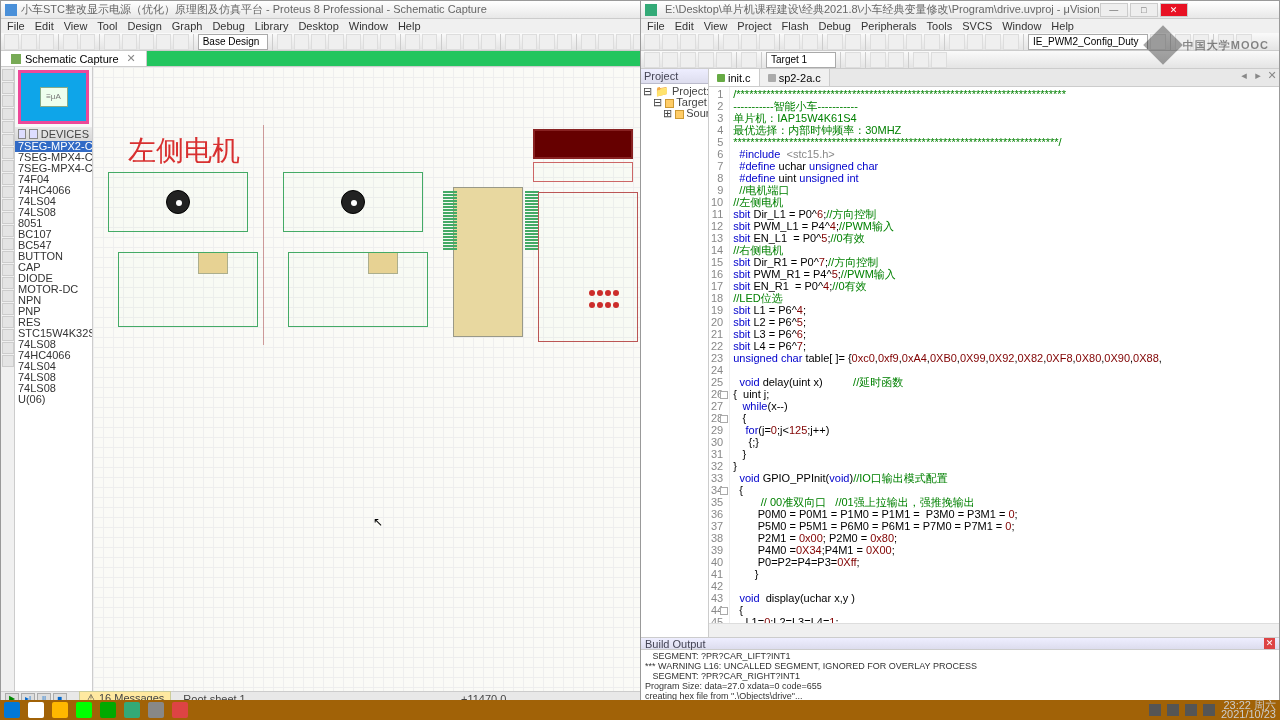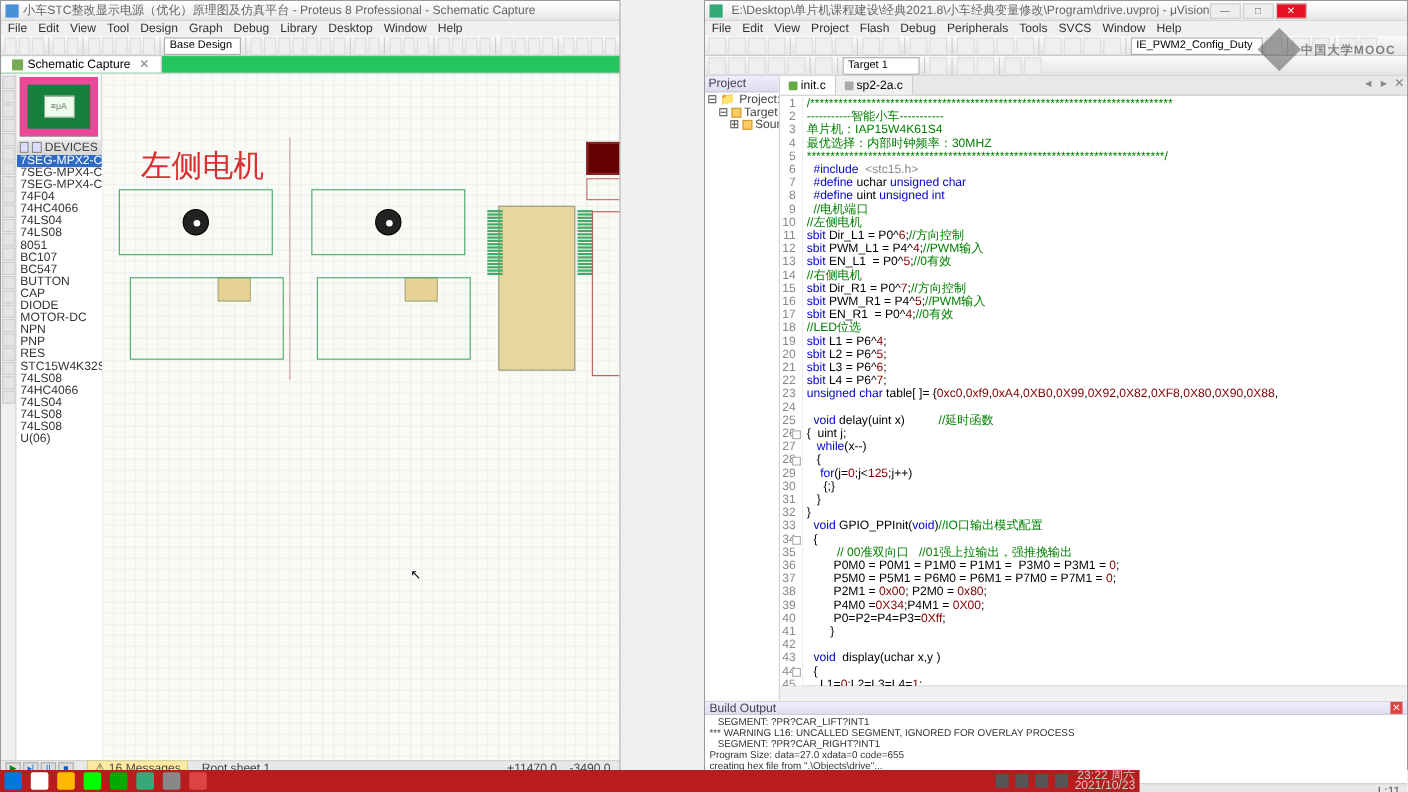--- a/index.html
+++ b/index.html
@@ -1,17 +1,17 @@
 <!DOCTYPE html>
 <html><head>
 <meta charset="utf-8">
 <style>
 *{margin:0;padding:0;box-sizing:border-box;font-family:"Microsoft YaHei",Tahoma,sans-serif;font-size:11px}
 body{background:#f0f0f0;overflow:hidden;width:1280px;height:720px;position:relative}
-.app-left{position:absolute;left:0;top:0;width:564px;height:700px;background:#f4f4f4;border:1px solid #999}
+.app-left{position:absolute;left:0;top:0;width:728px;height:700px;background:#f4f4f4;border:1px solid #999}
 .app-right{position:absolute;left:640px;top:0;width:640px;height:700px;background:#fff;border:1px solid #999}
 .titlebar{height:18px;background:linear-gradient(#fff,#e8e8e8);border-bottom:1px solid #ccc;display:flex;align-items:center;padding:0 4px;font-size:10px;color:#666}
 .titlebar .icon{width:12px;height:12px;background:#4a90d9;margin-right:4px}
 .titlebar-r{}
 .winbtns{display:flex;gap:2px}
 .winbtn{width:28px;height:14px;background:#eee;border:1px solid #ccc;font-size:9px;text-align:center;line-height:12px}
 .winbtn.close{background:#e81123;color:#fff}
 .menubar{height:14px;background:#f0f0f0;display:flex;gap:10px;padding:0 6px;font-size:10px;color:#333;align-items:center}
 .menubar span{cursor:default}
 .toolbar{height:18px;background:linear-gradient(#fafafa,#e4e4e4);border-bottom:1px solid #ccc;display:flex;align-items:center;padding:0 3px;gap:2px}
@@ -19,21 +19,21 @@
 .tbtn.sep{width:1px;background:#ccc;border:none;margin:0 2px}
 .tdropdown{height:16px;background:#fff;border:1px solid #aaa;padding:0 4px;font-size:10px;line-height:14px;min-width:70px}
 .tab-bar{height:16px;background:#22c55e;display:flex;border-bottom:1px solid #ccc}
 .tab{padding:1px 10px;background:#f8f8f8;border-right:1px solid #ccc;font-size:10px;display:flex;align-items:center;gap:4px}
 .tab.active{background:#fff}
 .tab .tab-icon{width:10px;height:10px;background:#7a5}
 .tab .x{color:#888;margin-left:4px}
 
 .p-body{display:flex;height:624px}
 .p-sidebar{width:78px;display:flex;flex-direction:column;border-right:1px solid #ccc;background:#f8f8f8}
-.p-thumb{height:54px;margin:3px;border:7px solid #ec4899;background:#15803d;display:flex;align-items:center;justify-content:center}
+.p-thumb{height:54px;margin:3px;border:3px solid #ec4899;background:#0ea5e9;display:flex;align-items:center;justify-content:center}
 .p-thumb-inner{width:28px;height:20px;border:1px solid #8a8;background:#efe;font-size:8px;text-align:center;color:#777;line-height:18px}
 .p-dev-head{height:14px;background:linear-gradient(#e8e8e8,#d8d8d8);display:flex;align-items:center;padding:0 3px;font-size:9px;color:#444;gap:3px}
 .p-dev-head .sq{width:10px;height:10px;border:1px solid #888;background:#ddf}
 .p-dev-list{flex:1;overflow:auto;background:#fff;font-size:9px;color:#333}
 .p-dev-list div{padding:0 3px;line-height:11px;white-space:nowrap}
 .p-dev-list div.sel{background:#316ac5;color:#fff}
 .p-toolcol{width:14px;background:#f0f0f0;border-right:1px solid #ccc;display:flex;flex-direction:column;gap:1px;padding-top:2px}
 .p-toolcol div{width:12px;height:12px;margin:0 auto;background:#e4e4e4;border:1px solid #ccc}
 .p-canvas{flex:1;background:#fafaf6;background-image:linear-gradient(#eee 1px,transparent 1px),linear-gradient(90deg,#eee 1px,transparent 1px);background-size:10px 10px;position:relative;overflow:hidden}
 .motor-label{position:absolute;font-size:28px;font-family:"SimSun";color:#d83030;font-weight:500}
@@ -78,21 +78,21 @@
 .k-src div{height:12px}
 .c-green{color:#008000}
 .c-blue{color:#0000cc}
 .c-gray{color:#888}
 .c-num{color:#800000}
 .k-hscroll{height:14px;background:#f0f0f0;border-top:1px solid #ddd}
 .k-build-head{height:13px;background:linear-gradient(#eef,#dde);border-top:1px solid #ccc;border-bottom:1px solid #ccc;padding:0 4px;font-size:10px;color:#445;display:flex;justify-content:space-between;align-items:center}
 .k-build-head .bx{width:11px;height:11px;background:#d44;color:#fff;text-align:center;line-height:11px;font-size:9px}
 .k-build{height:62px;background:#fff;font-family:Liberation Sans, sans-serif;font-size:9px;color:#333;padding:1px 4px;overflow:auto;line-height:10px;white-space:pre}
 .k-status{height:14px;background:#e8e8e8;border-top:1px solid #ccc;display:flex;align-items:center;justify-content:space-between;padding:0 6px;font-size:9px;color:#555}
-.taskbar{position:absolute;left:0;bottom:0;width:1036px;height:20px;background:#b91c1c;display:flex;align-items:center;padding:0 4px;gap:8px}
+.taskbar{position:absolute;left:0;bottom:0;width:1280px;height:20px;background:#a16207;display:flex;align-items:center;padding:0 4px;gap:8px}
 .taskbar .tb-icon{width:16px;height:16px;background:#444;border-radius:2px}
 .taskbar .tb-icon.win{background:#0078d7}
 .taskbar .tray{margin-left:auto;display:flex;gap:6px;color:#ccc;font-size:9px;align-items:center}
 .taskbar .tray .ti{width:12px;height:12px;background:#555}
 .mooc-logo{position:absolute;right:10px;top:30px;font-size:20px;color:rgba(0,0,0,.45);font-weight:bold;letter-spacing:1px;display:flex;align-items:center;gap:6px;pointer-events:none}
 .mooc-logo .cube{width:28px;height:28px;background:rgba(0,0,0,.35);transform:rotate(45deg)}
 </style>
 </head>
 <body>
 

